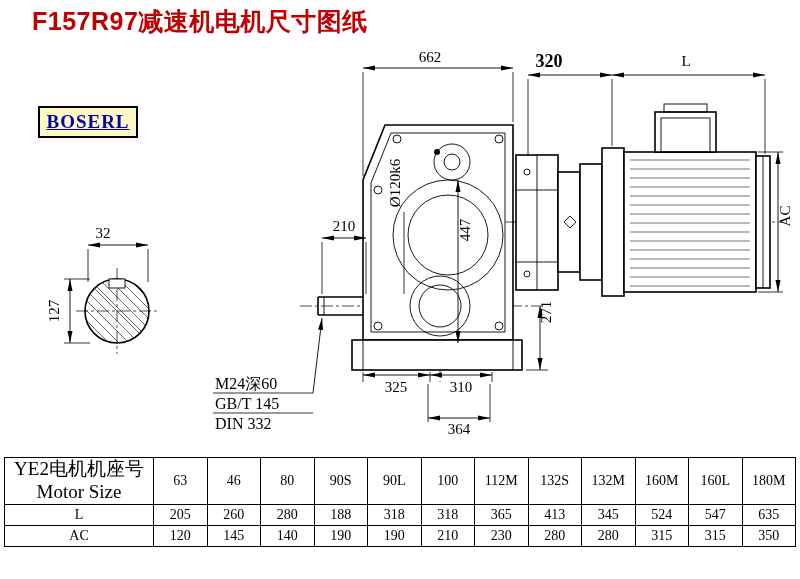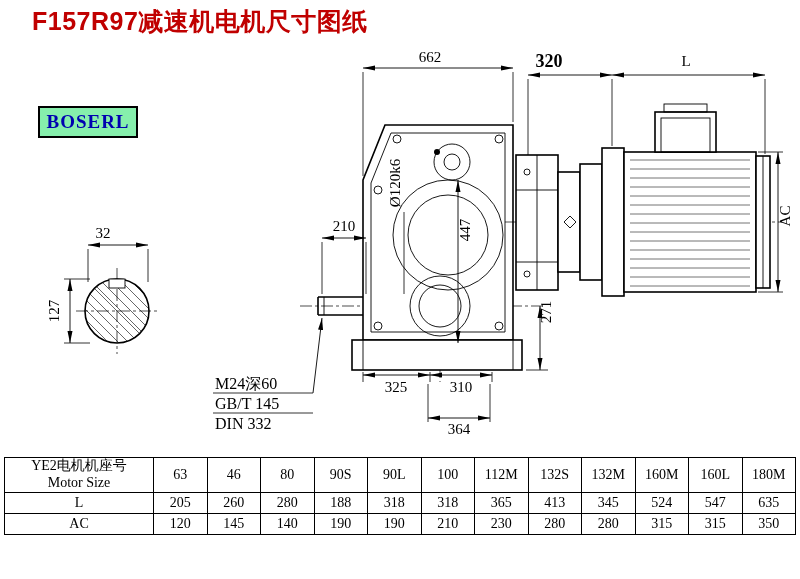--- a/index.html
+++ b/index.html
@@ -8,21 +8,21 @@
     font-family:"Liberation Sans", sans-serif; overflow:hidden;
   }
   .title {
     position:absolute; top:5px; left:8px;
     font-size:25px; font-weight:bold; color:#c00000; letter-spacing:0.5px;margin-left:24px;
   }
   .logo-box {
     position:absolute; top:106px; left:38px; width:96px; height:28px;
     border:2px solid #000; display:flex; align-items:center; justify-content:center;
     font-family:"Liberation Serif", serif; font-weight:bold; font-size:19px;
-    color:#0000b0; letter-spacing:1px; background:#86efac;
+    color:#0000b0; letter-spacing:1px; background:#fef9c3;text-decoration:underline;
   }
   svg.drawing { position:absolute; top:40px; left:0; }
 
   
   .ol  { stroke:#000; stroke-width:1.6; fill:none; }
   .olw { stroke:#000; stroke-width:1.6; fill:#fff; }
   .in  { stroke:#000; stroke-width:0.9; fill:none; }
   .fin { stroke:#000; stroke-width:0.55; fill:none; }
   .hat { stroke:#000; stroke-width:0.6; fill:none; }
   .dim { stroke:#000; stroke-width:0.9; fill:none;
@@ -35,21 +35,21 @@
   text.n  { font:16px "Liberation Serif", serif; fill:#000; }
 
   
   .size-table {
     position:absolute; top:457px; left:4px; width:792px;
     border-collapse:collapse; table-layout:fixed;
     font-family:"Liberation Serif", serif; font-size:14px; color:#000;
     text-align:center;
   }
   .size-table td { border:1px solid #000; padding:0; height:20px; }
-  .size-table .label-cell { width:148px; font-size:14px; line-height:1.2; }
+  .size-table .label-cell { width:148px; font-size:19px; line-height:1.2; }
   .size-table .hdr td { height:30px; }
 </style>
 </head>
 <body>
 
 <div class="title">F157R97减速机电机尺寸图纸</div>
 
 <div class="logo-box">
   <span>BOSERL</span>
 </div>

